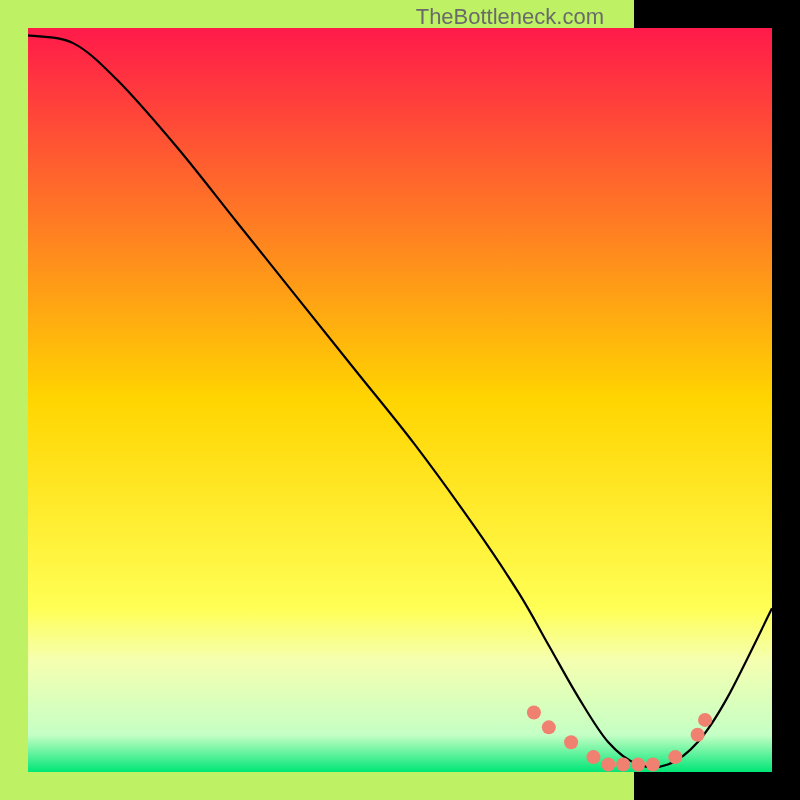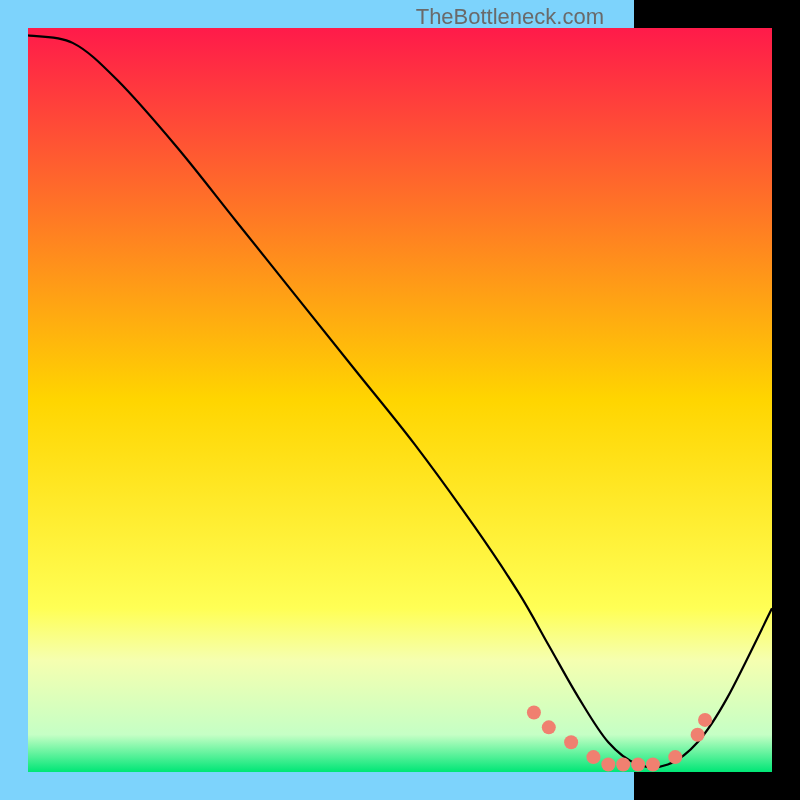--- a/index.html
+++ b/index.html
@@ -1,17 +1,17 @@
 <!DOCTYPE html>
 <html><head>
 <meta charset="utf-8">
 <style>
 *{margin:0;padding:0;box-sizing:border-box}
 body{background:#000;width:800px;height:800px;position:relative;font-family:Arial,sans-serif}
-.frame{position:absolute;top:0;left:0;width:634px;height:800px;background:#7dd3fc}
+.frame{position:absolute;top:0;left:0;width:634px;height:800px;background:#bef264}
 .plot{position:absolute;top:28px;left:28px;width:744px;height:744px;overflow:hidden}
 .attribution{position:absolute;top:4px;right:30px;color:#6a6a6a;font-size:22px;font-weight:400}
 svg{display:block}
 </style>
 </head>
 <body>
 
 <div class="frame">
   <div class="attribution">TheBottleneck.com</div>
   <div class="plot">

